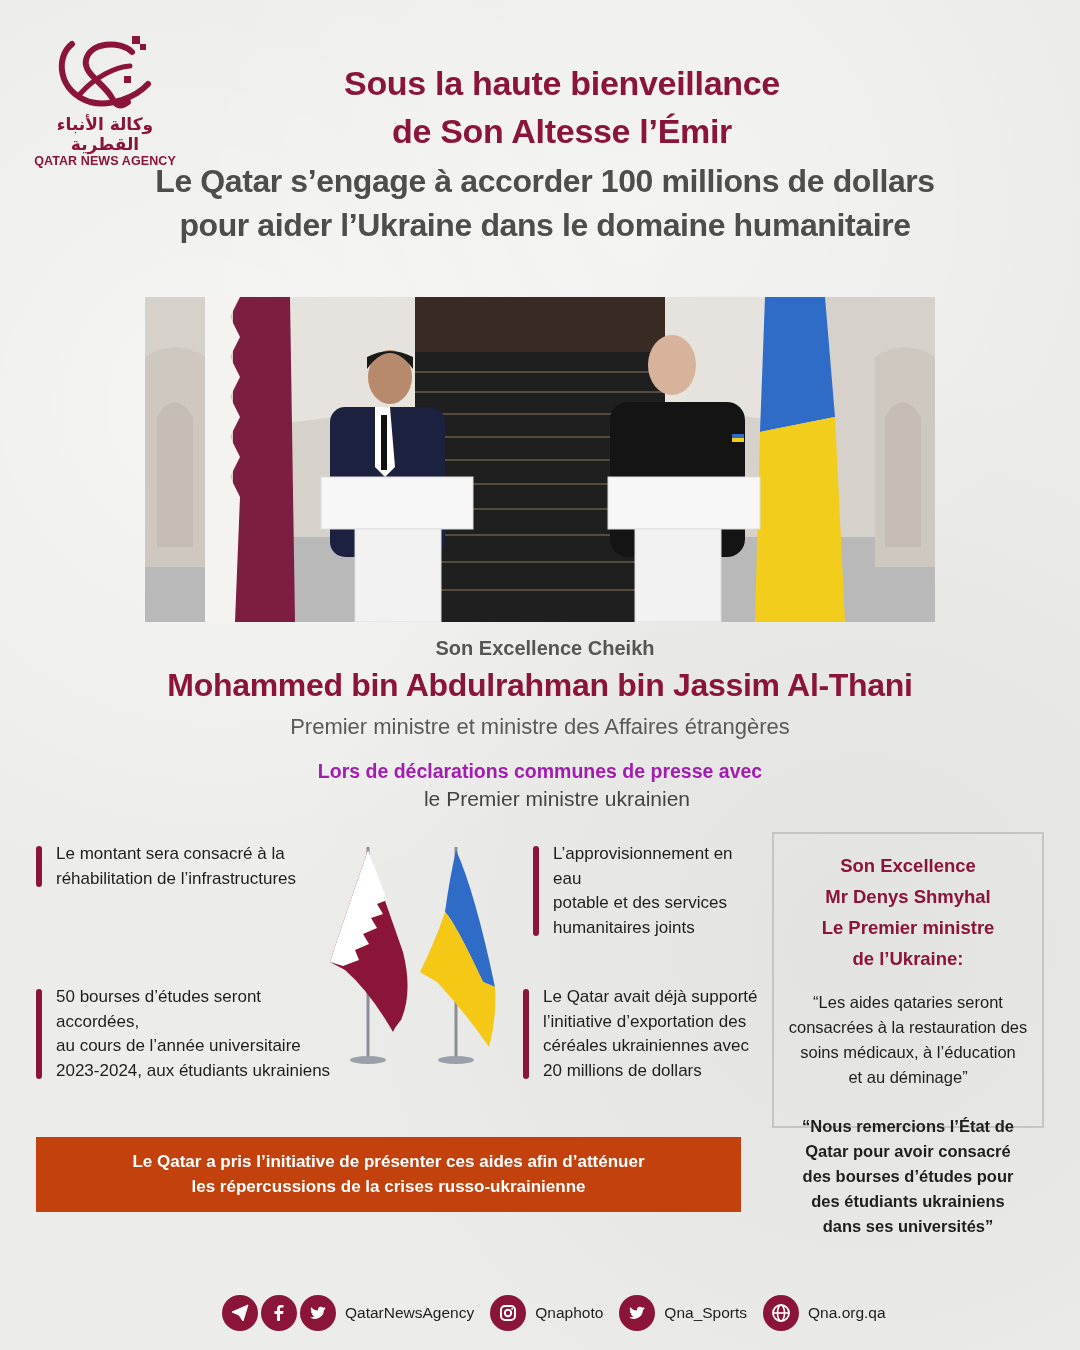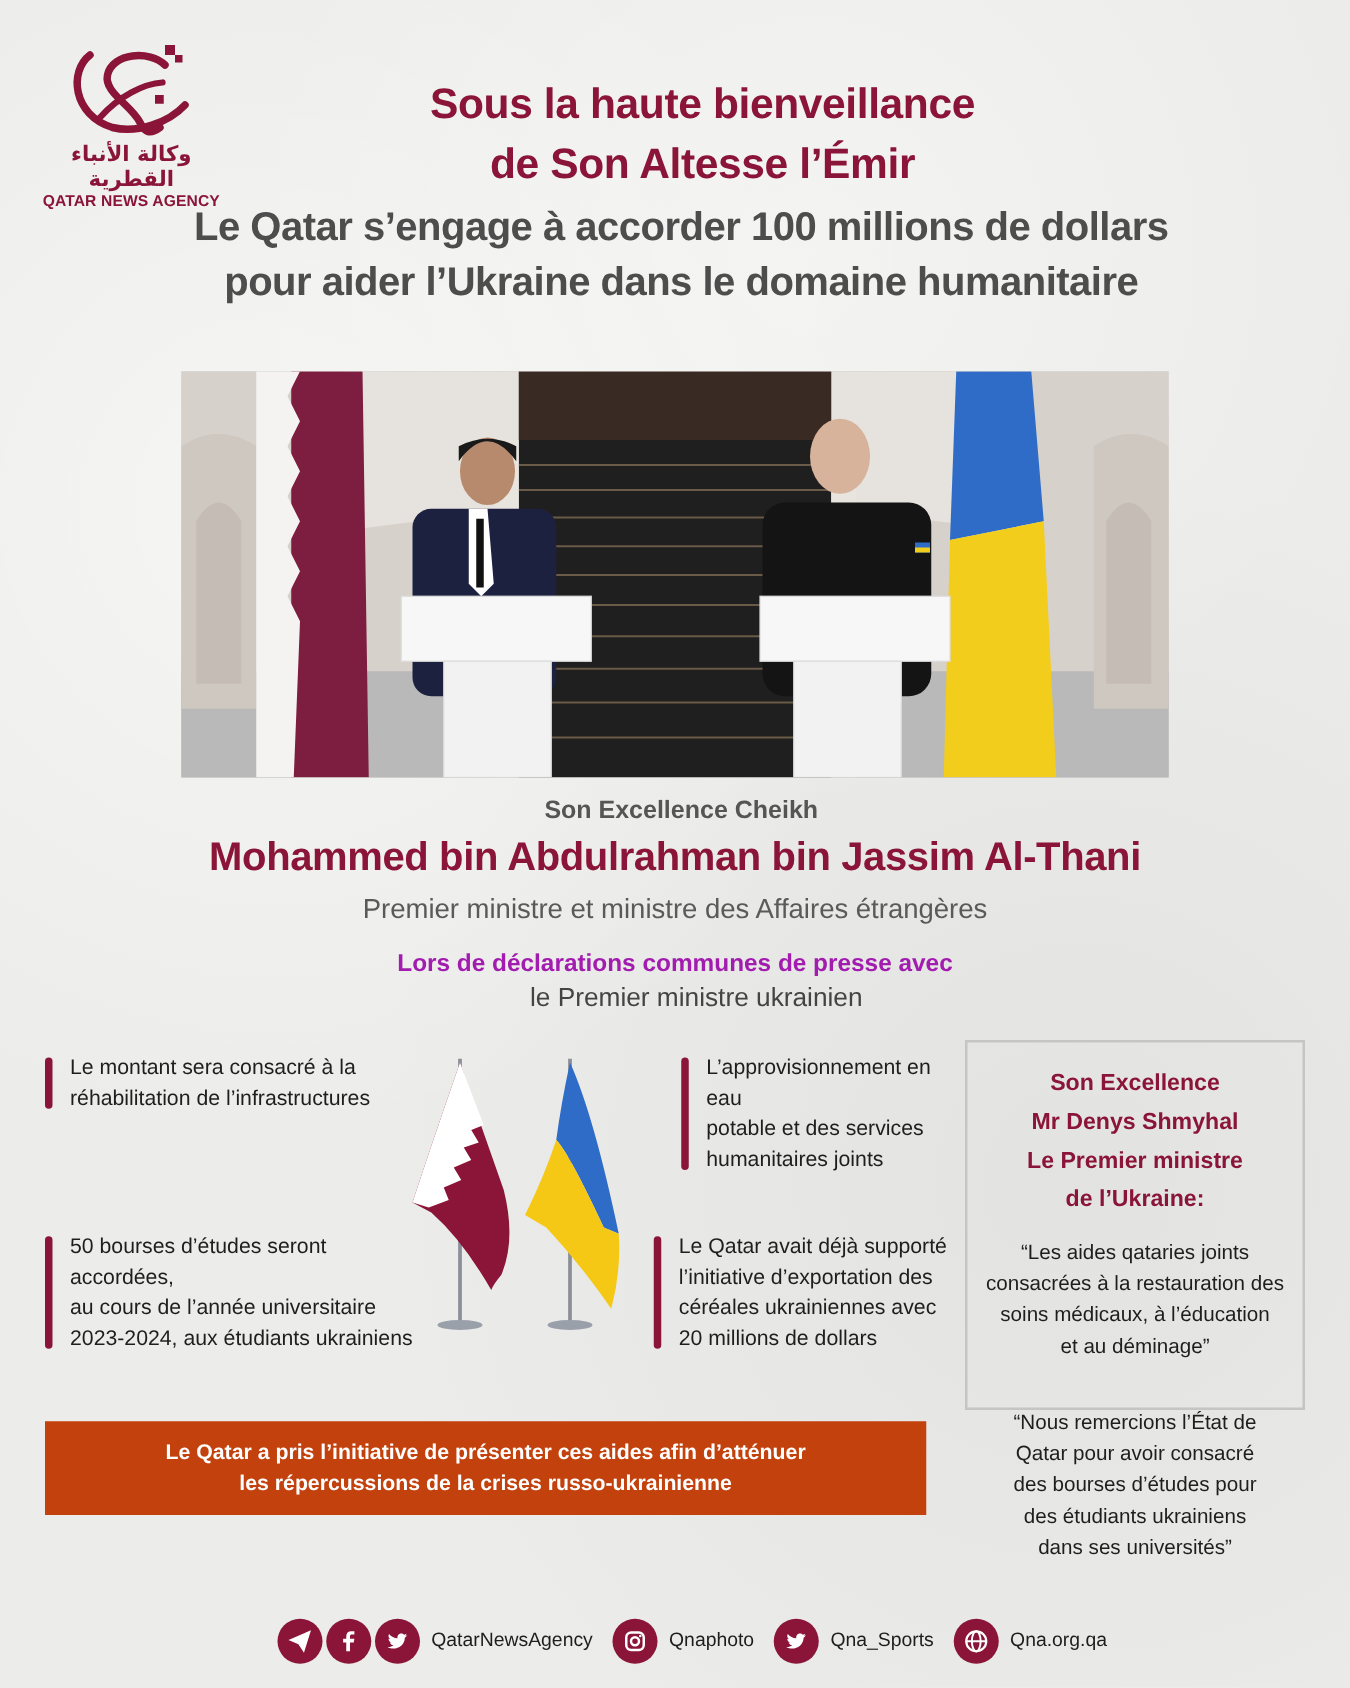--- a/index.html
+++ b/index.html
@@ -160,21 +160,21 @@
   <span class="bar"></span>
   <div>Le montant sera consacré à la</div>
   <div>réhabilitation de l’infrastructures</div>
 </div>
 <div class="abs bullet" style="left:36px; top:985px; width:300px;">
   <span class="bar"></span>
   <div>50 bourses d’études seront accordées,</div>
   <div>au cours de l’année universitaire</div>
   <div>2023-2024, aux étudiants ukrainiens</div>
 </div>
-<div class="abs bullet" style="left:545px; top:842px; width:226px;">
+<div class="abs bullet" style="left:533px; top:842px; width:226px;">
   <span class="bar"></span>
   <div>L’approvisionnement en eau</div>
   <div>potable et des services</div>
   <div>humanitaires joints</div>
 </div>
 <div class="abs bullet" style="left:523px; top:985px; width:250px;">
   <span class="bar"></span>
   <div>Le Qatar avait déjà supporté</div>
   <div>l’initiative d’exportation des</div>
   <div>céréales ukrainiennes avec</div>
@@ -197,26 +197,26 @@
 </svg>
 
 <div id="quote-box" class="abs">
   <div class="qhead">
     <div>Son Excellence</div>
     <div>Mr Denys Shmyhal</div>
     <div>Le Premier ministre</div>
     <div>de l’Ukraine:</div>
   </div>
   <div class="qtext">
-    <div>“Les aides qataries joints</div>
+    <div>“Les aides qataries seront</div>
     <div>consacrées à la restauration des</div>
     <div>soins médicaux, à l’éducation</div>
     <div>et au déminage”</div>
   </div>
-  <div class="qtext" style="margin-top:36px;">
+  <div class="qtext" style="margin-top:24px;font-weight:bold;">
     <div>“Nous remercions l’État de</div>
     <div>Qatar pour avoir consacré</div>
     <div>des bourses d’études pour</div>
     <div>des étudiants ukrainiens</div>
     <div>dans ses universités”</div>
   </div>
 </div>
 
 <div id="banner" class="abs">
   <div>Le Qatar a pris l’initiative de présenter ces aides afin d’atténuer</div>

